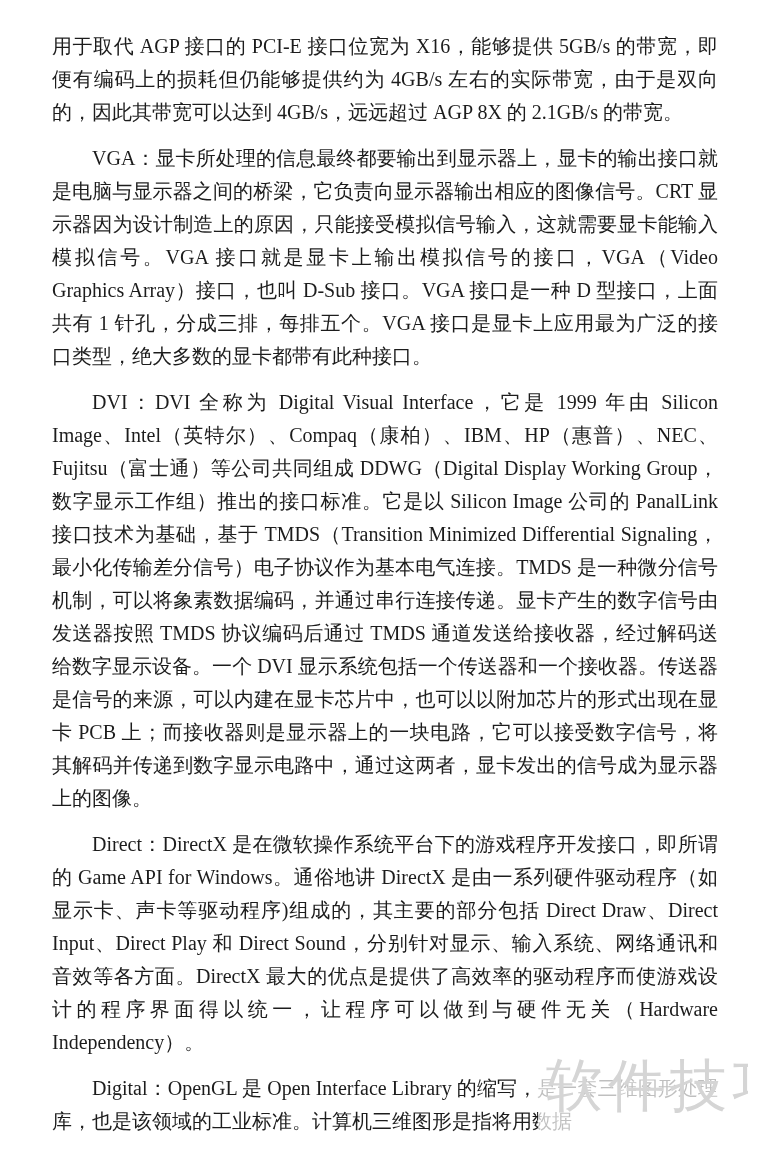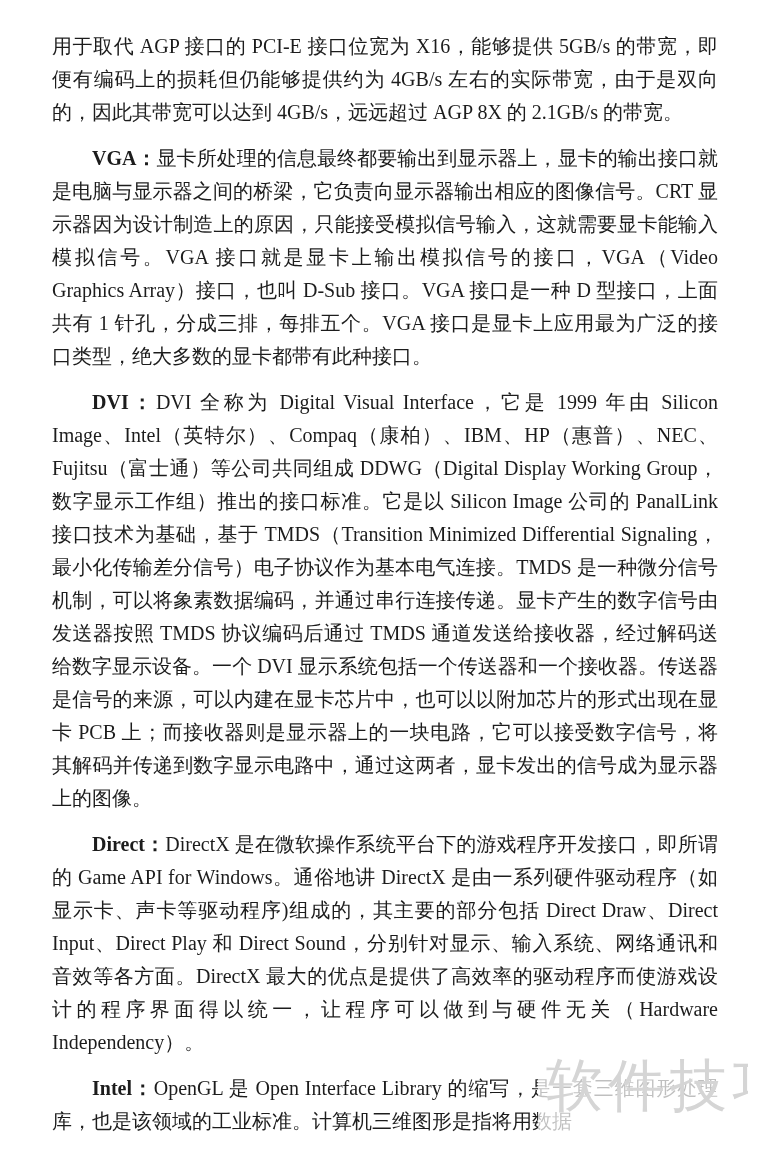--- a/index.html
+++ b/index.html
@@ -26,21 +26,21 @@
     text-align: justify;
   }
   .content p {
     margin: 0 0 13px 0;
     text-indent: 2em;
   }
   .content p.no-indent {
     text-indent: 0;
   }
   .content b {
-    font-weight: bold;
+    font-weight: normal;
   }
   .footer {
     position: absolute;
     top: 1086px;
     left: 0;
     width: 770px;
     text-align: right;
     font-size: 19px;
     color: #222222;
   }
@@ -71,21 +71,21 @@
   <div class="content">
 
     <p class="no-indent"><b></b><span>用于取代 AGP 接口的 PCI-E 接口位宽为 X16，能够提供 5GB/s 的带宽，即便有编码上的损耗但仍能够提供约为 4GB/s 左右的实际带宽，由于是双向的，因此其带宽可以达到 4GB/s，远远超过 AGP 8X 的 2.1GB/s 的带宽。</span></p>
 
     <p><b>VGA：</b><span>显卡所处理的信息最终都要输出到显示器上，显卡的输出接口就是电脑与显示器之间的桥梁，它负责向显示器输出相应的图像信号。CRT 显示器因为设计制造上的原因，只能接受模拟信号输入，这就需要显卡能输入模拟信号。VGA 接口就是显卡上输出模拟信号的接口，VGA（Video Graphics Array）接口，也叫 D-Sub 接口。VGA 接口是一种 D 型接口，上面共有 1 针孔，分成三排，每排五个。VGA 接口是显卡上应用最为广泛的接口类型，绝大多数的显卡都带有此种接口。</span></p>
 
     <p><b>DVI：</b><span>DVI 全称为 Digital Visual Interface，它是 1999 年由 Silicon Image、Intel（英特尔）、Compaq（康柏）、IBM、HP（惠普）、NEC、Fujitsu（富士通）等公司共同组成 DDWG（Digital Display Working Group，数字显示工作组）推出的接口标准。它是以 Silicon Image 公司的 PanalLink 接口技术为基础，基于 TMDS（Transition Minimized Differential Signaling，最小化传输差分信号）电子协议作为基本电气连接。TMDS 是一种微分信号机制，可以将象素数据编码，并通过串行连接传递。显卡产生的数字信号由发送器按照 TMDS 协议编码后通过 TMDS 通道发送给接收器，经过解码送给数字显示设备。一个 DVI 显示系统包括一个传送器和一个接收器。传送器是信号的来源，可以内建在显卡芯片中，也可以以附加芯片的形式出现在显卡 PCB 上；而接收器则是显示器上的一块电路，它可以接受数字信号，将其解码并传递到数字显示电路中，通过这两者，显卡发出的信号成为显示器上的图像。</span></p>
 
     <p><b>Direct：</b><span>DirectX 是在微软操作系统平台下的游戏程序开发接口，即所谓的 Game API for Windows。通俗地讲 DirectX 是由一系列硬件驱动程序（如显示卡、声卡等驱动程序)组成的，其主要的部分包括 Direct Draw、Direct Input、Direct Play 和 Direct Sound，分别针对显示、输入系统、网络通讯和音效等各方面。DirectX 最大的优点是提供了高效率的驱动程序而使游戏设计的程序界面得以统一，让程序可以做到与硬件无关（Hardware Independency）。</span></p>
 
-    <p><b>Intel：</b><span>OpenGL 是 Open Interface Library 的缩写，是一套三维图形处理库，也是该领域的工业标准。计算机三维图形是指将用数据</span></p>
+    <p><b>Digital：</b><span>OpenGL 是 Open Interface Library 的缩写，是一套三维图形处理库，也是该领域的工业标准。计算机三维图形是指将用数据</span></p>
 
   </div>
 
   <div class="footer">27</div>
 
   <div class="watermark-box"></div>
   <div class="watermark-text">软件技巧</div>
 
 </div>
 

